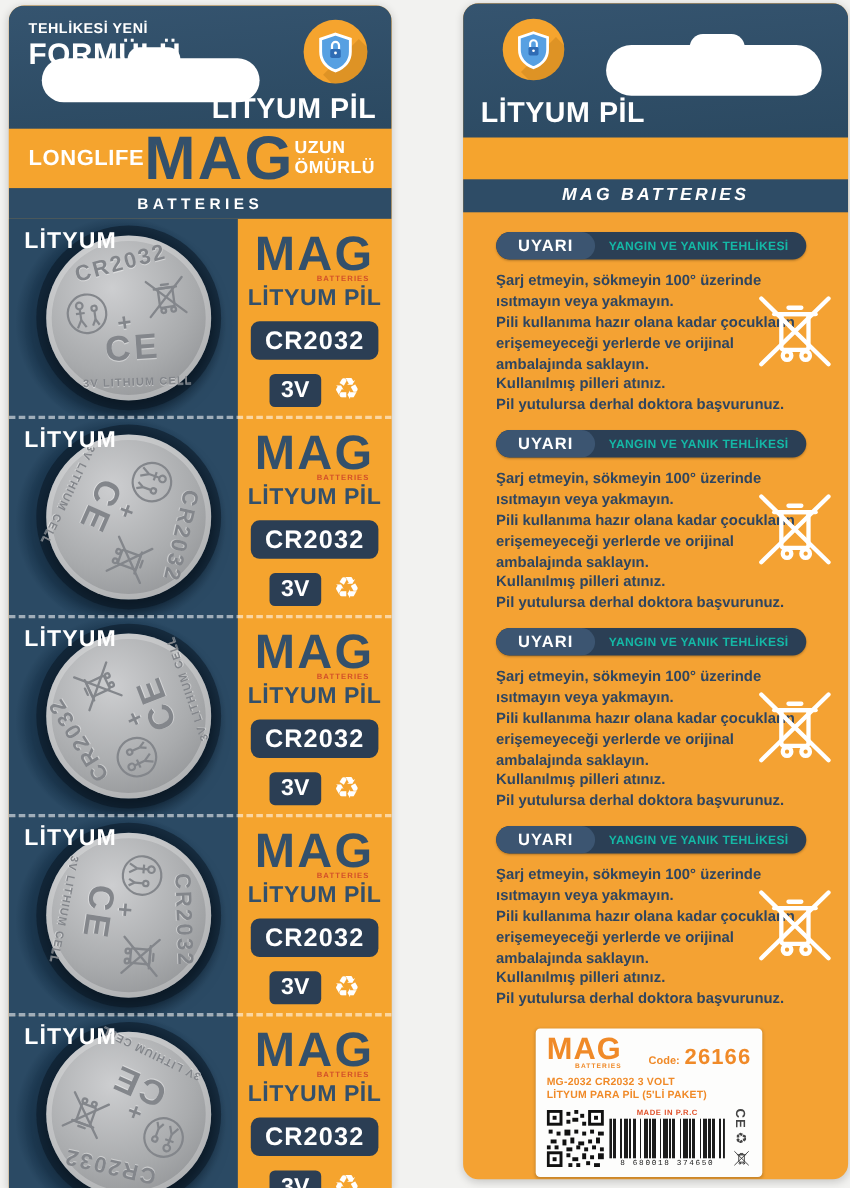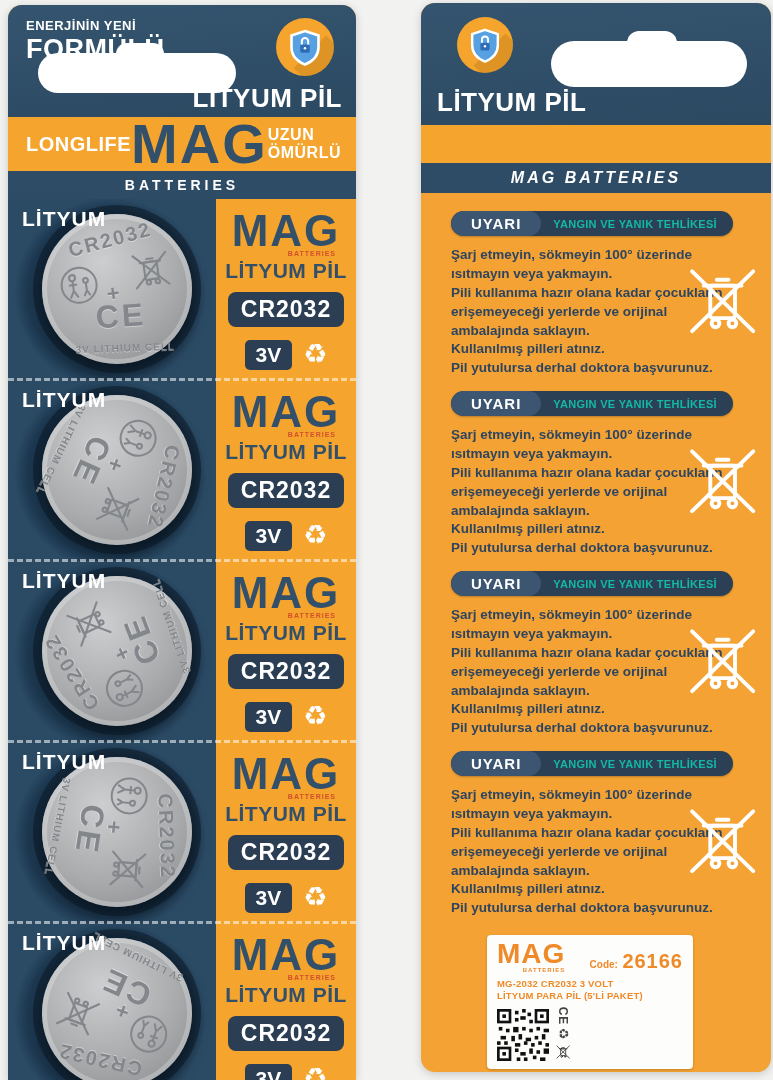--- a/index.html
+++ b/index.html
@@ -178,21 +178,21 @@
         <rect x="15" y="27" width="2" height="2"></rect>
         <rect x="20" y="26" width="2" height="2"></rect>
         <rect x="24" y="27" width="3" height="2"></rect>
     </g>
   </defs>
 </svg>
 
 <div class="pack pack-front">
   <div class="f-header">
     <div class="tagline">
-      <span class="t1">ENERJİNİN YENİ</span>
+      <span class="t1">TEHLİKESİ YENİ</span>
       <span class="t2">FORMÜLÜ</span>
     </div>
     <div class="hang-hole hole-bump"></div>
     <div class="hang-hole hole-main"></div>
     <div class="shield-badge">
       <svg width="40" height="40" viewBox="0 0 40 40">
           <use href="#icon-shield"></use>
         </svg>
     </div>
     <div class="f-prodtype">LİTYUM PİL</div>
@@ -466,20 +466,25 @@
       </div>
     </div>
     <div class="bl-desc">
       <span>MG-2032 CR2032 3 VOLT</span><br>
       <span>LİTYUM PARA PİL (5'Lİ PAKET)</span>
     </div>
     <div class="bl-bottom">
       <svg class="bl-qr" viewBox="0 0 29 29">
           <use href="#icon-qr"></use>
         </svg>
+      <div class="bl-barcode">
+        <div class="bl-madein">MADE IN P.R.C</div>
+        <div class="bl-bars"></div>
+        <div class="bl-digits">8 680018 374650</div>
+      </div>
       <div class="bl-icons">
         <span class="bl-ce">CE</span>
         <span class="bl-recycle">♻</span>
         <svg class="bl-bin" viewBox="0 0 60 60" style="stroke-width:4">
             <use href="#icon-crossbin"></use>
           </svg>
       </div>
     </div>
   </div>
 </div>

